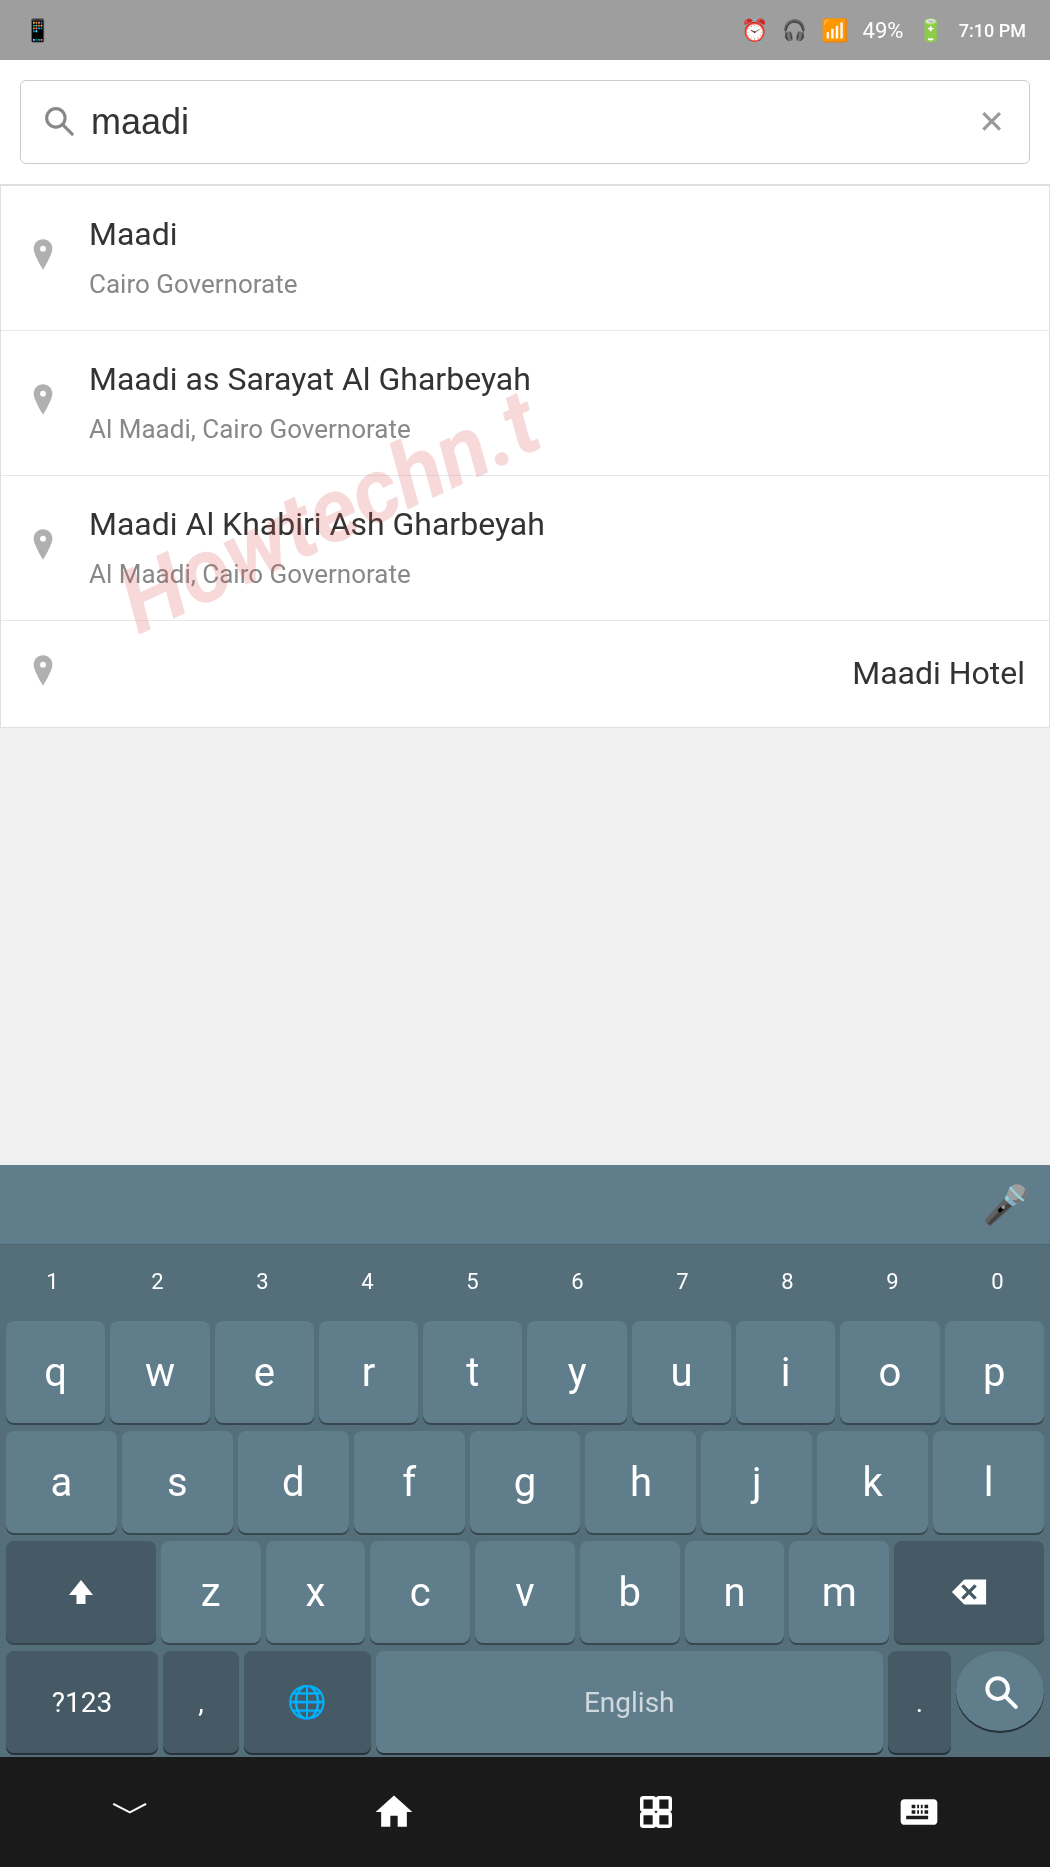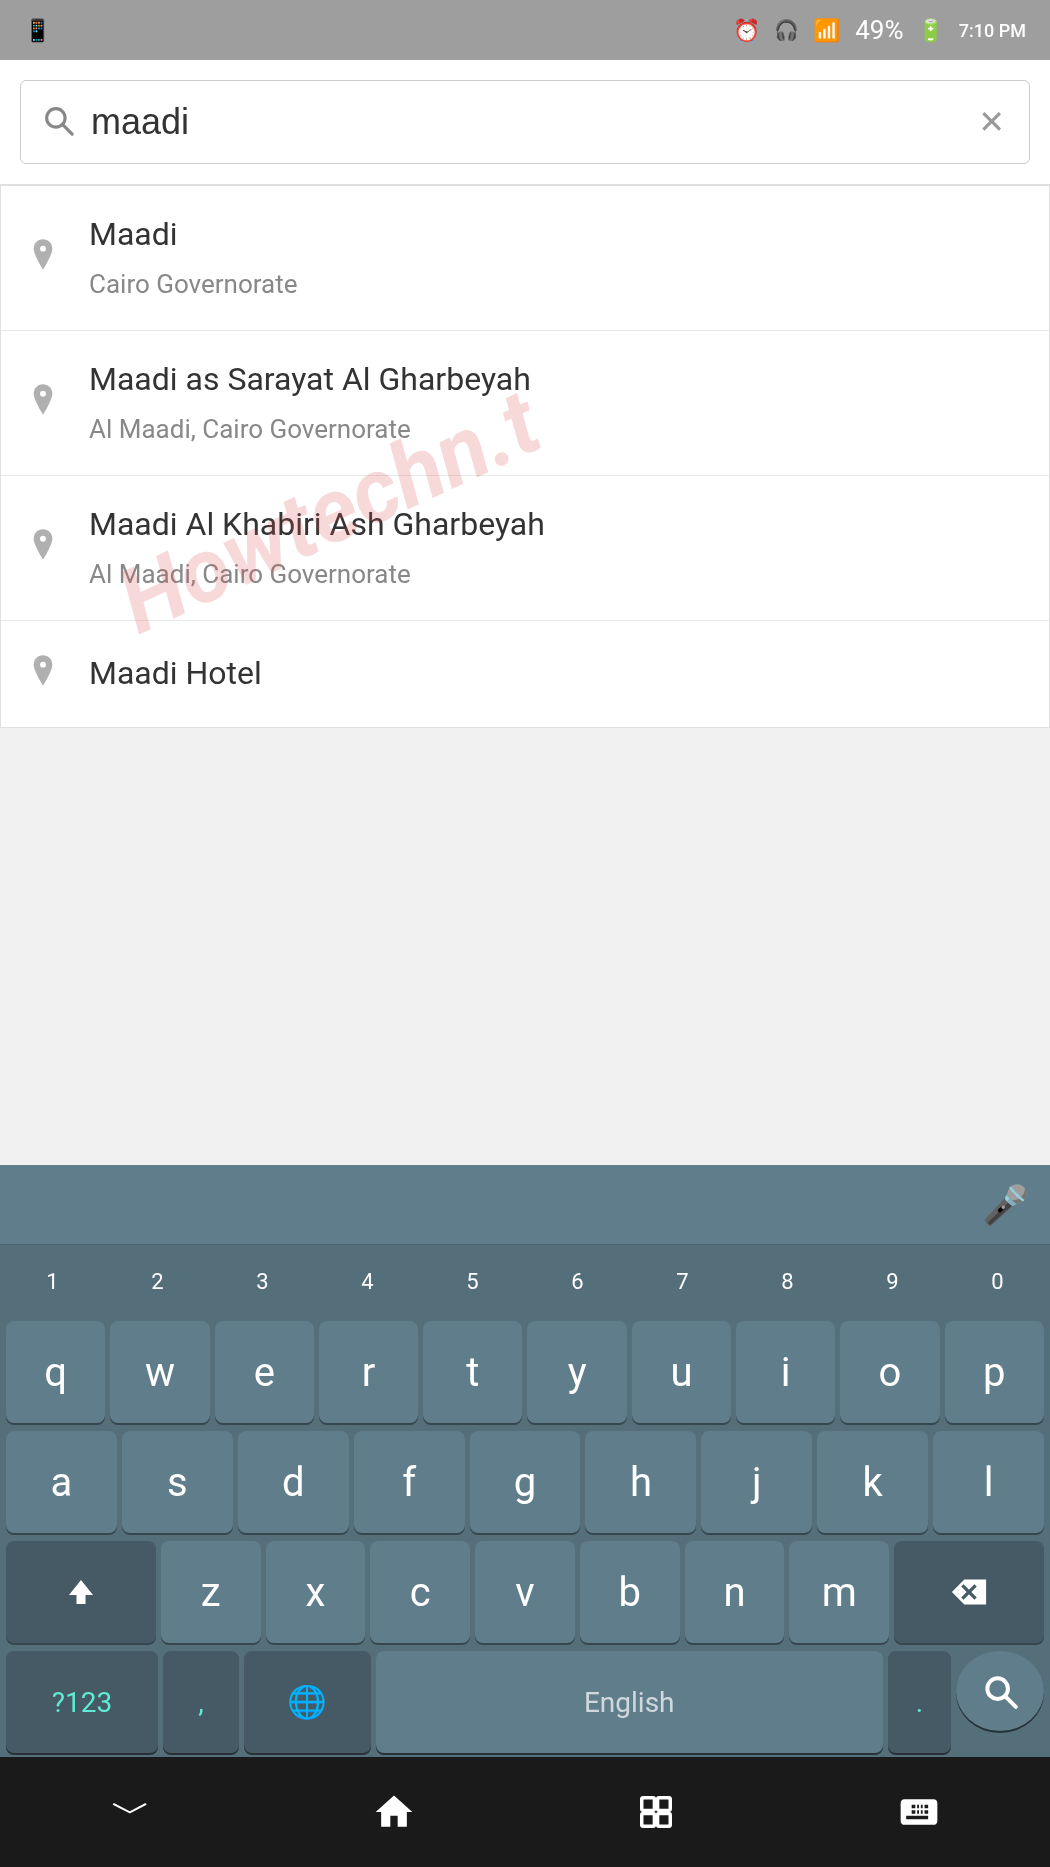--- a/index.html
+++ b/index.html
@@ -168,21 +168,21 @@
       padding: 4px 6px;
       gap: 5px;
       background: #546e7a;
     }
     .bottom-key {
       background: #455a64;
       border-radius: 8px;
       display: flex;
       align-items: center;
       justify-content: center;
-      color: #5eead4;
+      color: #ffffff;
       cursor: pointer;
       box-shadow: 0 2px 0 #263238;
       font-size: 28px;
     }
     .bk-num { flex: 1.2; }
     .bk-comma { flex: 0.6; }
     .bk-globe { flex: 1; }
     .bk-space { flex: 4; background: #607d8b; font-size: 28px; color: rgba(255,255,255,0.7); }
     .bk-period { flex: 0.5; }
     .bk-search { flex: 1.2; background: #607d8b; border-radius: 50%; width: 80px; height: 80px; flex: 0 0 88px; }
@@ -232,21 +232,21 @@
 <body>
 
 <div class="status-bar">
   <div class="status-bar-left">
     <span class="status-icon">📱</span>
   </div>
   <div class="status-bar-right">
     <span>⏰</span>
     <span style="font-size:20px">🎧</span>
     <span>📶</span>
-    <span style="font-size:26px">49%</span>
+    <span style="font-size:22px">49%</span>
     <span>🔋</span>
     <span style="font-size:18px;font-weight:500">7:10 PM</span>
   </div>
 </div>
 
 <div class="search-bar-container">
   <div class="search-bar">
     <div class="search-icon-wrap">
       <svg width="34" height="34" viewBox="0 0 24 24" fill="none" stroke="#888" stroke-width="2.2" stroke-linecap="round">
         <circle cx="10.5" cy="10.5" r="6.5"></circle>
@@ -292,21 +292,21 @@
         <path d="M12 0C7.58 0 4 3.58 4 8c0 5.25 8 18 8 18s8-12.75 8-18c0-4.42-3.58-8-8-8z"></path>
         <circle cx="12" cy="8" r="2.5" fill="white"></circle>
       </svg>
     </div>
     <div class="result-text">
       <div class="result-title">Maadi Al Khabiri Ash Gharbeyah</div>
       <div class="result-subtitle">Al Maadi, Cairo Governorate</div>
     </div>
   </div>
 
-  <div class="result-item" style="border-bottom:none;">
+  <div class="result-item" style="border-bottom:none;text-align:right;">
     <div class="pin-icon">
       <svg class="pin-svg" viewBox="0 0 24 32" fill="#b0b0b0">
         <path d="M12 0C7.58 0 4 3.58 4 8c0 5.25 8 18 8 18s8-12.75 8-18c0-4.42-3.58-8-8-8z"></path>
         <circle cx="12" cy="8" r="2.5" fill="white"></circle>
       </svg>
     </div>
     <div class="result-text">
       <div class="result-title">Maadi Hotel</div>
     </div>
   </div>

